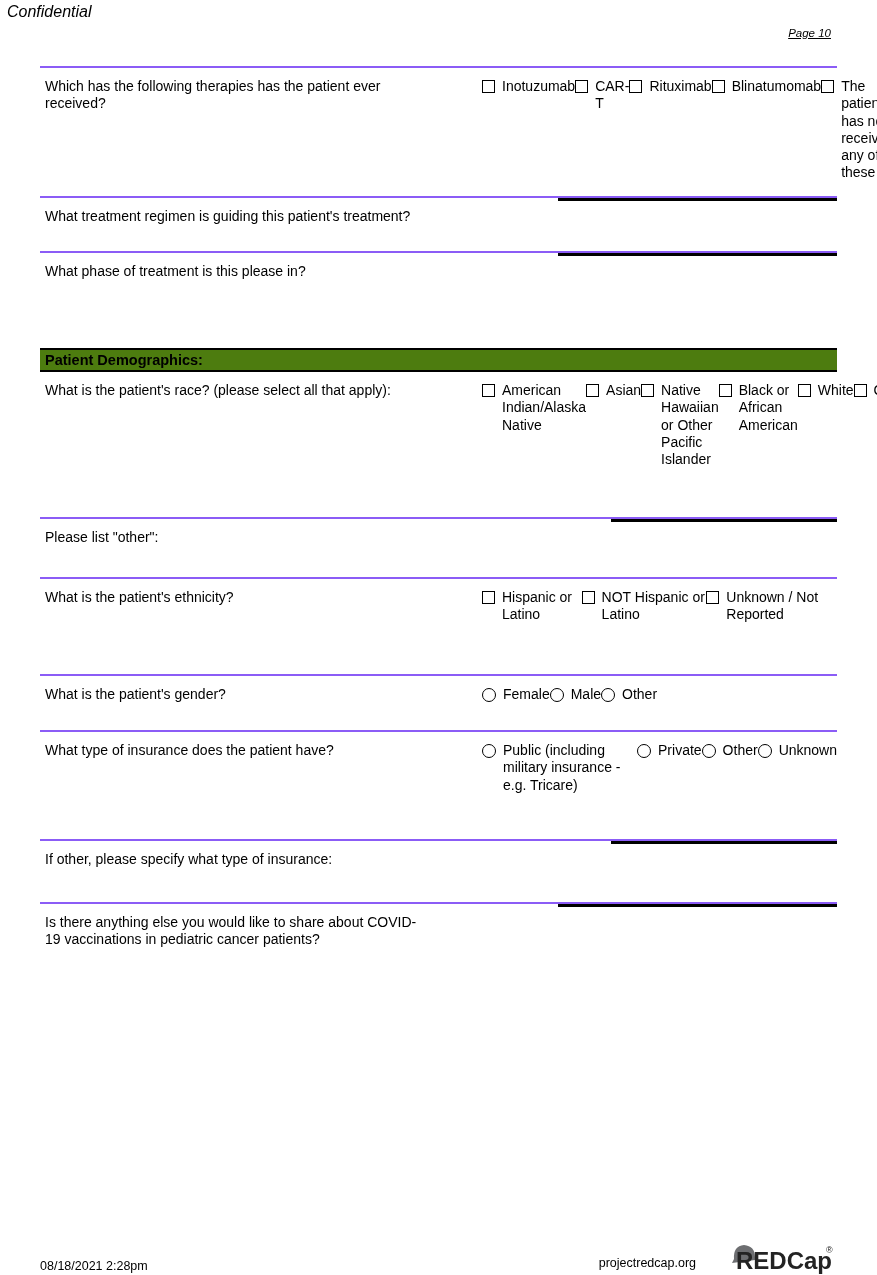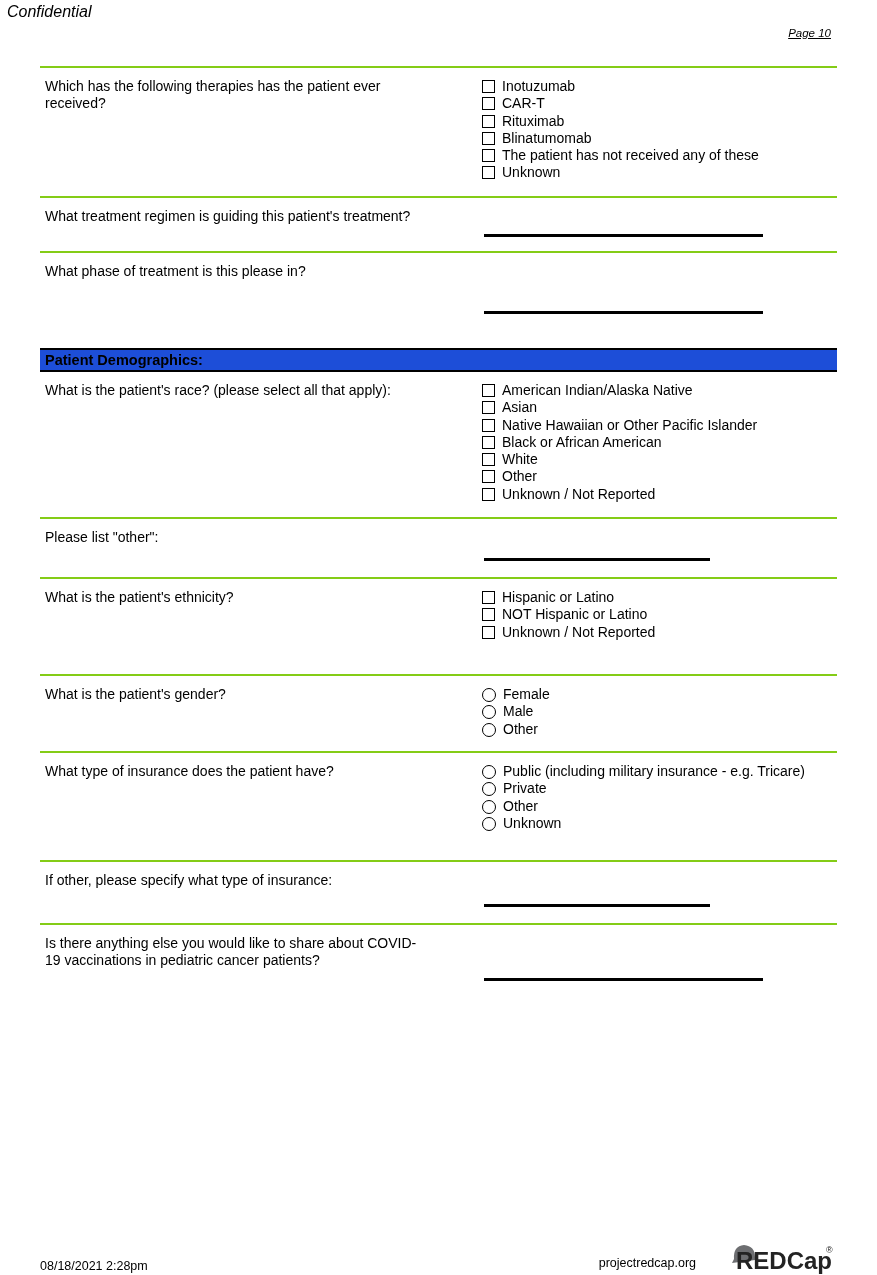--- a/index.html
+++ b/index.html
@@ -4,50 +4,50 @@
 <style>
   html,body { margin:0; padding:0; }
   body {
     width:877px; height:1275px; background:#ffffff; color:#000;
     font-family:"Liberation Sans", sans-serif; position:relative; overflow:hidden;
   }
   .confidential { position:absolute; top:3px; left:7px; font-style:italic; font-size:16px; }
   .pagenum { position:absolute; top:27px; right:46px; font-style:italic; font-size:11.5px;text-decoration:underline; }
 
   .sheet { position:absolute; top:66px; left:40px; width:797px; }
-  .row { display:flex; border-top:2px solid #84cc16; box-sizing:border-box; }
+  .row { display:flex; border-top:2px solid #8b5cf6; box-sizing:border-box; }
   .r0{height:130px} .r1{height:55px} .r2{height:97px}
   .r3{height:145px; border-top:none;} .r4{height:60px} .r5{height:97px}
-  .r6{height:77px} .r7{height:109px} .r8{height:63px} .r9{height:74px}
+  .r6{height:56px} .r7{height:109px} .r8{height:63px} .r9{height:74px}
 
   .qcell {
     box-sizing:border-box; width:442px; padding:10px 62px 0 5px;
     font-size:14px; line-height:17.2px;
   }
   .acell {
-    box-sizing:border-box; width:355px; display:flex; flex-direction:column;
+    box-sizing:border-box; width:355px; display:flex; flex-direction:row;
     padding-top:10px; font-size:14px; line-height:17.3px;
   }
   .acell.line-bottom { justify-content:flex-end; padding-top:0; }
   .pb14{padding-bottom:14px} .pb34{padding-bottom:34px} .pb16{padding-bottom:16px}
 
   .opt { display:flex; align-items:flex-start; }
   .cbox {
     flex:0 0 auto; width:11px; height:11px; border:1px solid #000;
     margin:2px 7px 0 0; background:#fff;
   }
   .radio { border-radius:50%; width:12px; height:12px; }
   .opt-label { max-width:315px; }
 
   .ans-line { height:3px; background:#000; margin-left:2px; }
   .ans-line.long { width:279px; }
   .ans-line.short { width:226px; }
 
   .section-bar {
-    border-top:2px solid #000; border-bottom:2px solid #000; background:#1d4ed8;
+    border-top:2px solid #000; border-bottom:2px solid #000; background:#4d7c0f;
     height:24px; box-sizing:border-box; display:flex; align-items:center;
     padding-left:5px; font-weight:bold; font-size:14.5px;
   }
 
   .footer {
     position:absolute; left:40px; right:41px; top:1240px;
     display:flex; justify-content:space-between; align-items:flex-end; font-size:12.5px;
   }
   .footer-right { display:flex; align-items:flex-end; }
   .site-link { margin-right:32px; padding-bottom:3px; }

